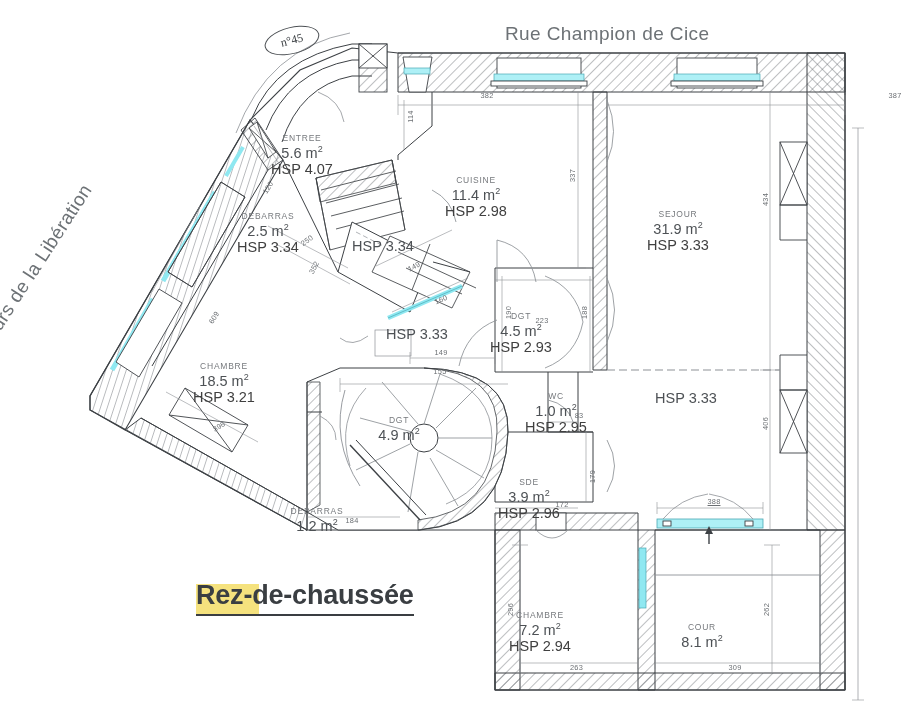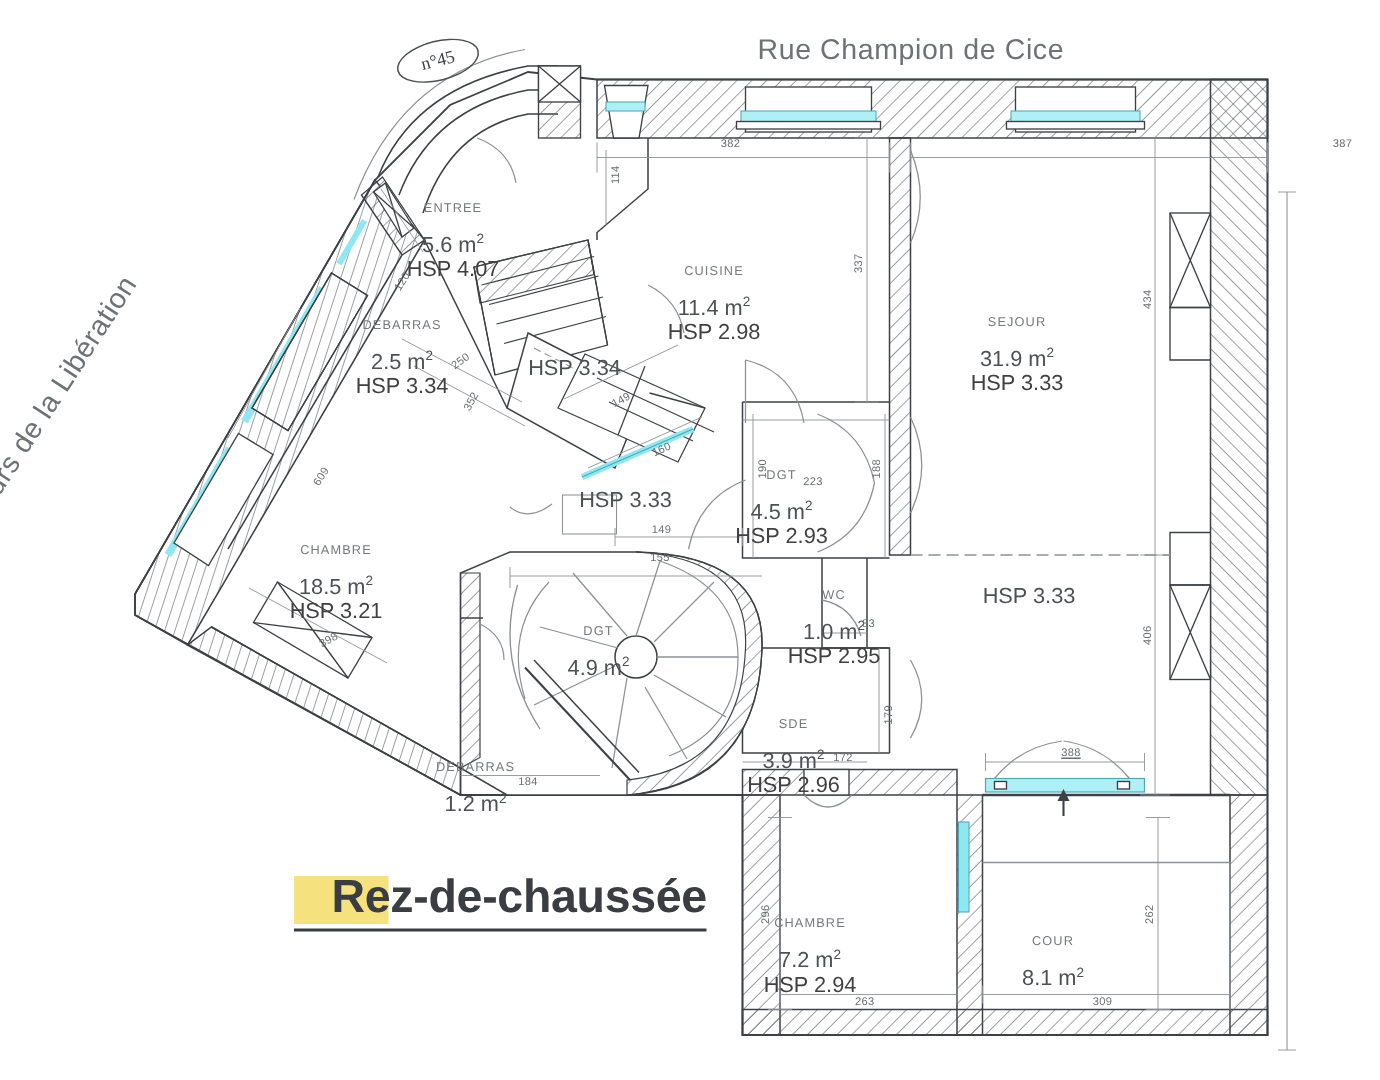--- a/index.html
+++ b/index.html
@@ -16,21 +16,21 @@
     font-size:19px;color:#6d7276;letter-spacing:.4px;font-weight:400;
   }
   #street-top{left:505px;top:23px;}
   #street-left{
     left:74px;top:176px;width:230px;
     transform-origin:0 0;transform:rotate(-57deg) translate(-196px,6px);
   }
   
   .room{position:absolute;text-align:center;line-height:1.12;}
   .room .nm{font-size:8.5px;letter-spacing:.75px;color:#76797d;display:block;margin-top:16px;}
-  .room .ar{font-size:14.5px;color:#4d5155;display:block;margin-top:10px;}
+  .room .ar{font-size:14.5px;color:#4d5155;display:block;margin-top:0;}
   .room .ar .u{font-size:9px;vertical-align:super;}
   .room .hs{font-size:14.5px;color:#404040;display:block;margin-top:0px;}
   .hsp-only{position:absolute;font-size:14.5px;color:#4d5155;text-align:center;}
   
   .dim{position:absolute;font-size:7.4px;color:#6b6f73;letter-spacing:.2px;
        white-space:nowrap;}
   
   #houseno{
     position:absolute;left:264px;top:27px;width:54px;height:25px;
     border:1px solid #4b4f53;border-radius:50%;
@@ -40,23 +40,23 @@
     display:block;text-align:center;line-height:25px;
     font-size:12px;color:#3d4145;font-family:"Liberation Serif",serif;
   }
   
   #title-wrap{position:absolute;left:196px;top:580px;}
   #title-hl{
     position:absolute;left:0px;top:4px;width:63px;height:32px;
     background:#f5e27e;
   }
   #title-txt{
-    position:relative;font-size:31px;font-weight:bold;color:#3a3e42;
+    position:relative;font-size:27px;font-weight:bold;color:#3a3e42;
     letter-spacing:-0.2px;font-family:"Liberation Sans",sans-serif;
-    padding-bottom:3px;border-bottom:2px solid #3a3e42;padding-left:25px;
+    padding-bottom:3px;border-bottom:2px solid #3a3e42;
   }
 </style>
 </head>
 <body>
 
 <svg id="plan" viewBox="0 0 920 720">
   <defs>
     <pattern id="hatch" width="7" height="7" patternTransform="rotate(45)" patternUnits="userSpaceOnUse">
       <line x1="0" y1="0" x2="0" y2="7" stroke="#5b6065" stroke-width="0.8"></line>
     </pattern>

